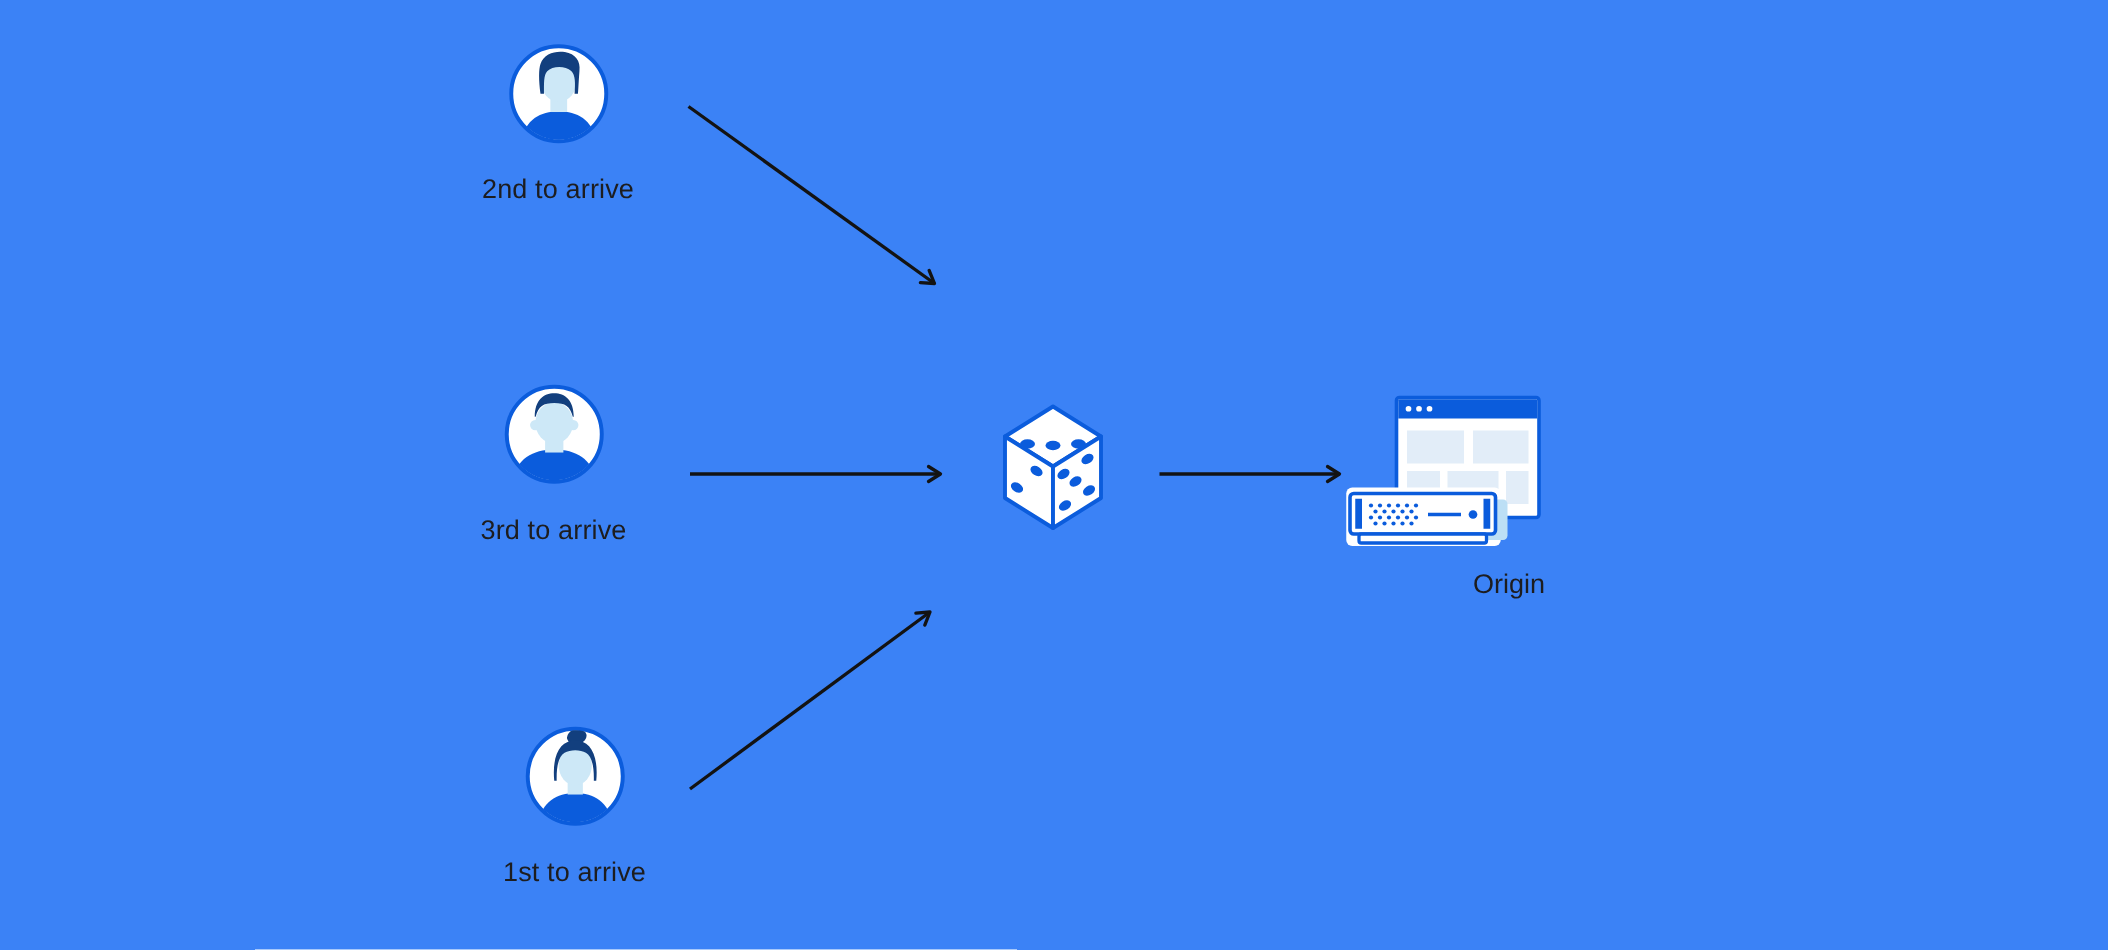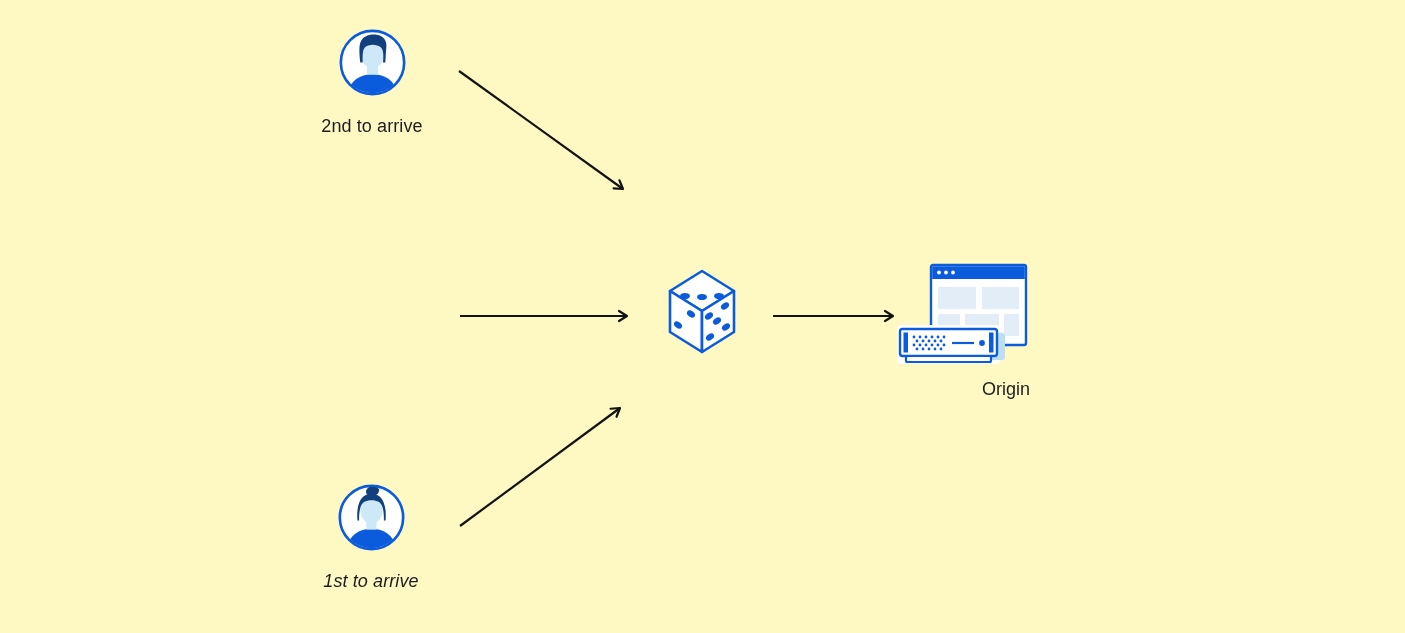--- a/index.html
+++ b/index.html
@@ -5,21 +5,21 @@
   html, body {
     margin: 0;
     padding: 0;
     background: #ffffff;
     font-family: "Liberation Sans", "DejaVu Sans", sans-serif;
   }
   .canvas {
     position: relative;
     width: 1405px;
     height: 633px;
-    background: #fef9c3;
+    background: #3b82f6;
     overflow: hidden;
   }
   .edges-layer {
     position: absolute;
     left: 0; top: 0;
     width: 1405px; height: 633px;
     pointer-events: none;
   }
   .node {
     position: absolute;
@@ -90,22 +90,42 @@
         <path d="M8,66 C10,51 20,44.5 33,44.5 C46,44.5 56,51 58,66 Z" fill="var(--primary-blue,#0B5CDC)"></path>
         <rect x="27.5" y="31" width="11" height="14" fill="var(--skin-blue,#CDE8F7)"></rect>
         <path d="M27.5,31 h11 v4.5 c-3.2,2.6 -7.8,2.6 -11,0 Z" fill="var(--skin-shade,#A9D3EE)"></path>
         <ellipse cx="33" cy="24.5" rx="11.8" ry="13.8" fill="var(--skin-blue,#CDE8F7)"></ellipse>
         <path d="M21,33 C19.8,24 19.8,17 21,13.5 C23.2,6.5 31,4.6 37,5.6 C44,6.8 47.4,11.6 46.6,18 C46.1,24 46,28.5 45.6,33 L43.4,33 C43.9,26 44,20.8 41.2,18 C37.2,14.4 28.8,14.6 25.4,18.2 C23,20.8 23.3,26.5 23.3,33 Z" fill="var(--dark-navy,#123F7E)"></path>
       </g>
     </svg>
     <div class="label">2nd to arrive</div>
   </div>
 
-
-  <div class="node" style="left:301px; top:484px;font-style:italic;">
+  <div class="node" style="left:299px; top:256px;">
+    <svg width="67" height="67" viewBox="0 0 66 66">
+      <defs>
+          <clipPath id="clipB">
+            <circle cx="33" cy="33" r="30.2"></circle>
+          </clipPath>
+        </defs>
+      <circle cx="33" cy="33" r="31.2" fill="#ffffff" stroke="var(--primary-blue,#0B5CDC)" stroke-width="2.6"></circle>
+      <g clip-path="url(#clipB)">
+        <path d="M5,66 C7,50 18,43 33,43 C48,43 59,50 61,66 Z" fill="var(--primary-blue,#0B5CDC)"></path>
+        <rect x="27" y="30" width="12" height="15" fill="var(--skin-blue,#CDE8F7)"></rect>
+        <path d="M27,30 h12 v4.5 c-3.4,2.8 -8.6,2.8 -12,0 Z" fill="var(--skin-shade,#A9D3EE)"></path>
+        <circle cx="20.5" cy="27" r="3.4" fill="var(--skin-blue,#CDE8F7)"></circle>
+        <circle cx="45.5" cy="27" r="3.4" fill="var(--skin-blue,#CDE8F7)"></circle>
+        <ellipse cx="33" cy="25.5" rx="12.4" ry="13.6" fill="var(--skin-blue,#CDE8F7)"></ellipse>
+        <path d="M20.2,21.5 C20.2,10.5 26,6 33,6 C40,6 45.8,10.5 45.8,21.5 L45.2,21.5 C43.4,14.5 40.2,12.4 33,12.4 C25.8,12.4 22.6,14.5 20.8,21.5 Z" fill="var(--dark-navy,#123F7E)"></path>
+      </g>
+    </svg>
+    <div class="label">3rd to arrive</div>
+  </div>
+
+  <div class="node" style="left:313px; top:484px;">
     <svg width="67" height="67" viewBox="0 0 66 66">
       <defs>
           <clipPath id="clipC">
             <circle cx="33" cy="33" r="30.2"></circle>
           </clipPath>
         </defs>
       <circle cx="33" cy="33" r="31.2" fill="#ffffff" stroke="var(--primary-blue,#0B5CDC)" stroke-width="2.6"></circle>
       <g clip-path="url(#clipC)">
         <path d="M8,66 C10,51 20,44 33,44 C46,44 56,51 58,66 Z" fill="var(--primary-blue,#0B5CDC)"></path>
         <rect x="28" y="32" width="10" height="13" fill="var(--skin-blue,#CDE8F7)"></rect>

